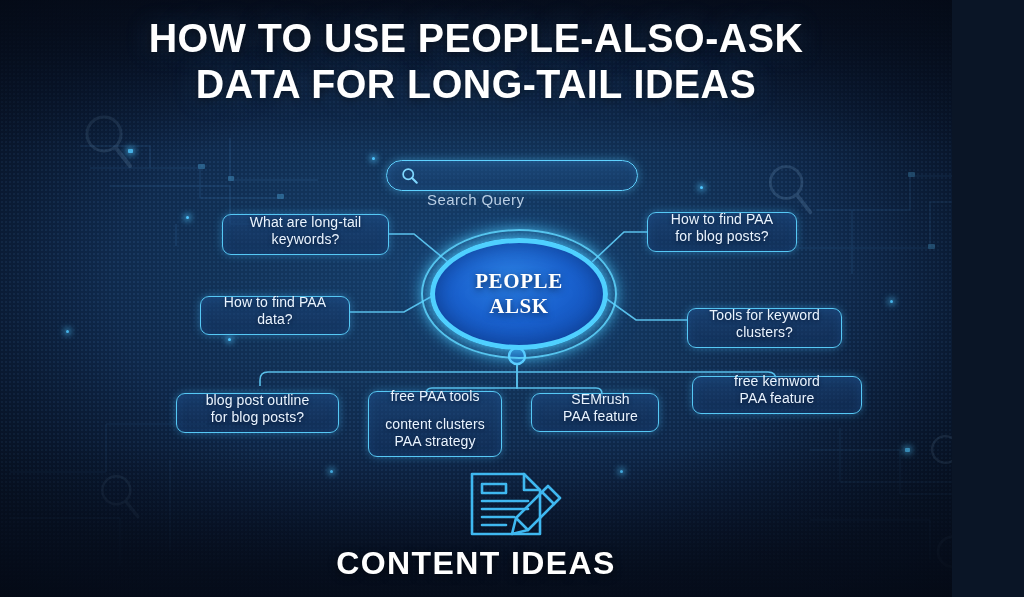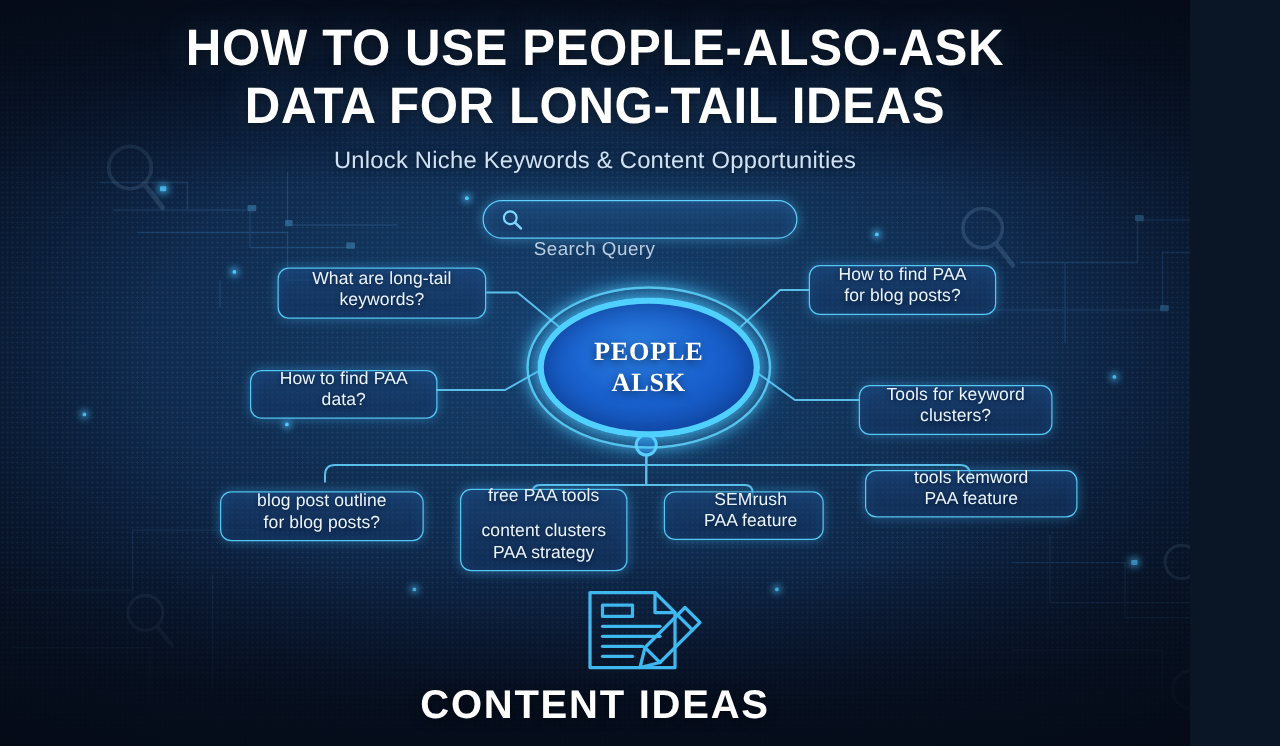--- a/index.html
+++ b/index.html
@@ -237,21 +237,20 @@
   <span class="spark" style="left:66px;top:330px;width:3px;height:3px;"></span>
   <span class="spark" style="left:962px;top:250px;width:4px;height:3px;border-radius:1px;"></span>
 
   <div class="topfade"></div>
   <div class="botfade"></div>
   <div class="vignette"></div>
 
   <div id="header">
     <div id="title-line1">HOW TO USE PEOPLE-ALSO-ASK</div>
     <div id="title-line2">DATA FOR LONG-TAIL IDEAS</div>
-    <div id="subtitle">Unlock Niche Keywords &amp; Content Opportunities</div>
   </div>
 
   <div id="search-bar">
     <svg width="17" height="17" viewBox="0 0 20 20">
       <circle cx="8.5" cy="8.5" r="6" fill="none" stroke="#7fd8ff" stroke-width="2"></circle>
       <line x1="13" y1="13" x2="18.5" y2="18.5" stroke="#7fd8ff" stroke-width="2.4" stroke-linecap="round"></line>
     </svg>
     <span id="search-placeholder">Search Query</span>
   </div>
 
@@ -333,21 +332,21 @@
 
   <div class="node-box" style="left:531px;top:393px;width:128px;height:39px;padding-left:20px;">
     <div class="grp">
       <div>SEMrush</div>
       <div>PAA feature</div>
     </div>
   </div>
 
   <div class="node-box" style="left:692px;top:376px;width:170px;height:38px;">
     <div class="grp">
-      <div>tools kemword</div>
+      <div>free kemword</div>
       <div>PAA feature</div>
     </div>
   </div>
 
   <svg id="content-icon" width="108" height="72" viewBox="0 0 108 72">
     <g fill="none" stroke="#3fb8f0" stroke-width="2.6" stroke-linejoin="round" stroke-linecap="round">
       <path d="M10 6 H62 L78 22 V66 H10 Z"></path>
       <path d="M62 6 V22 H78"></path>
       <rect x="20" y="16" width="24" height="9"></rect>
       <line x1="20" y1="33" x2="66" y2="33"></line>

